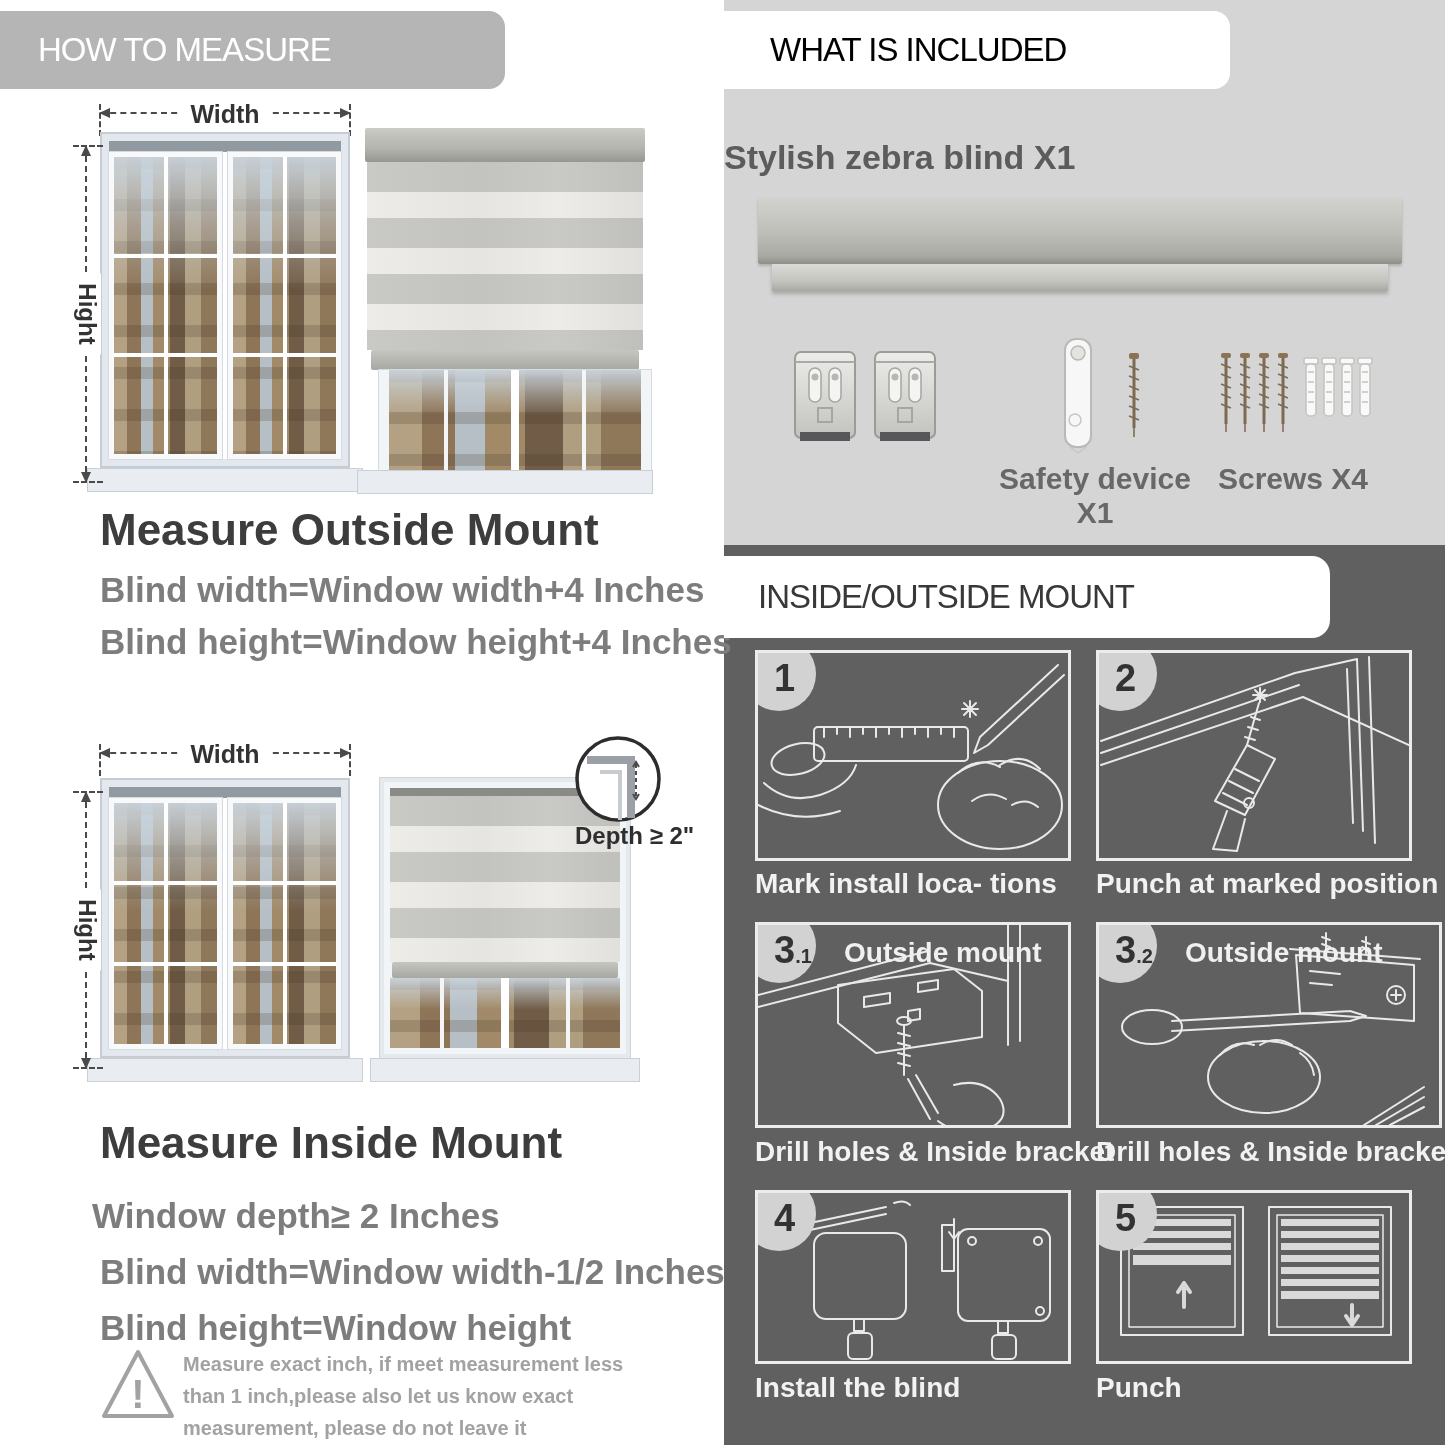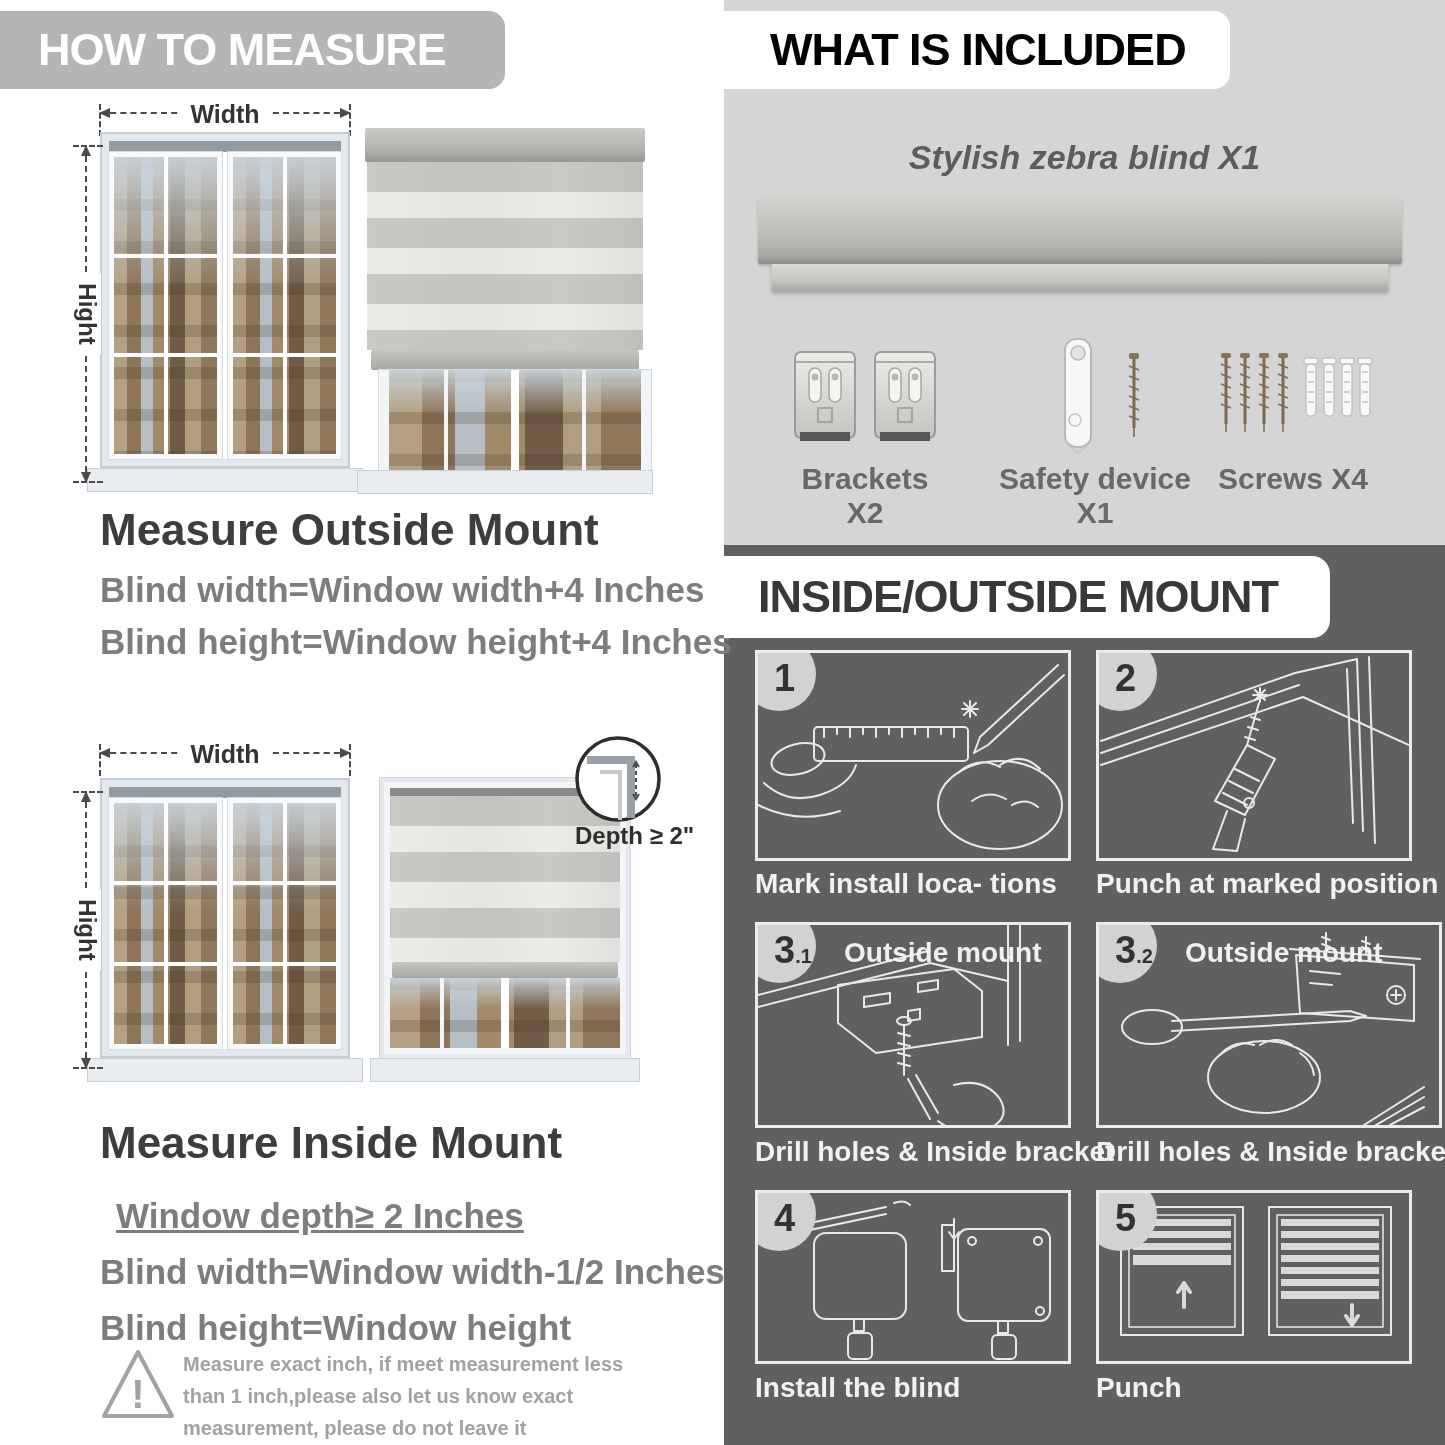--- a/index.html
+++ b/index.html
@@ -1,21 +1,21 @@
 <!DOCTYPE html>
 <html><head>
 <meta charset="utf-8">
 <style>
   html,body{margin:0;padding:0;background:#fff;}
   .canvas{position:relative;width:1445px;height:1445px;background:#fff;overflow:hidden;
           font-family:"Liberation Sans",sans-serif;}
   .abs{position:absolute;}
 
   
-  .hdr{position:absolute;height:78px;line-height:78px;font-size:45px;font-weight:bold;
+  .hdr{position:absolute;height:78px;line-height:78px;font-size:33px;font-weight:normal;
        letter-spacing:-1px;white-space:nowrap;}
   .hdr-gray{left:0;top:11px;width:505px;background:#b5b5b5;color:#ffffff;
             border-radius:0 16px 16px 0;padding-left:38px;box-sizing:border-box;}
   .hdr-included{left:724px;top:11px;width:506px;background:#ffffff;color:#000000;
             border-radius:0 16px 16px 0;padding-left:46px;box-sizing:border-box;}
   .hdr-mount{left:724px;top:556px;width:606px;height:82px;line-height:82px;background:#ffffff;
             color:#383838;border-radius:0 18px 18px 0;padding-left:34px;box-sizing:border-box;}
 
   
   .panel-light{left:724px;top:0;width:721px;height:545px;background:#d5d5d5;}
@@ -66,22 +66,22 @@
 
   
   .cassette{background:linear-gradient(180deg,#cbcbc6,#b4b4af 60%,#99date 90%,#97968f);
             background:linear-gradient(180deg,#cbcbc6,#b4b4af 60%,#97968f);border-radius:2px;}
   .stripes{background:repeating-linear-gradient(180deg,#c9cac5 0px,#c9cac5 30px,#edece8 30px,#edece8 56px),
            linear-gradient(90deg, rgba(255,255,255,.18), rgba(0,0,0,.03) 40%, rgba(255,255,255,.14) 70%, rgba(0,0,0,.05));
            background-blend-mode:multiply;}
   .rail{background:linear-gradient(180deg,#c6c6c1,#a8a8a2);border-radius:2px;}
 
   
-  .prod-title{position:absolute;left:724px;top:138px;width:721px;text-align:center;
-              font-size:34px;font-weight:bold;color:#5c5c5c;font-style:italic;}
+  .prod-title{position:absolute;left:724px;top:138px;width:721px;
+              font-size:34px;font-weight:bold;color:#5c5c5c;}
   .headrail{position:absolute;left:758px;top:198px;width:644px;height:66px;border-radius:2px;
       background:linear-gradient(180deg,#d2d2ce,#bdbdb8 55%,#a9a9a3 88%,#8f8f89),
                  repeating-linear-gradient(90deg, rgba(255,255,255,.10) 0 3px, rgba(0,0,0,.04) 3px 6px);
       background-blend-mode:normal,overlay;box-shadow:0 2px 3px rgba(0,0,0,.18);}
   .headrail2{position:absolute;left:772px;top:264px;width:616px;height:27px;
       background:linear-gradient(180deg,#dadad6,#c3c3be 65%,#a8a8a2);box-shadow:0 3px 4px rgba(0,0,0,.22);}
   .comp-label{position:absolute;top:462px;font-size:30px;font-weight:bold;color:#686868;text-align:center;}
 
   
   .step{position:absolute;border:3px solid #ececec;overflow:hidden;}
@@ -200,21 +200,21 @@
   <svg class="mag" width="90" height="90" viewBox="0 0 90 90">
     <circle cx="45" cy="45" r="41" fill="#ffffff" stroke="#2d2d2d" stroke-width="3.5"></circle>
     <path d="M14,26 H58 V84" fill="none" stroke="#9aa0a6" stroke-width="8"></path>
     <path d="M27,38 H47 V86" fill="none" stroke="#c6cbd0" stroke-width="4"></path>
     <path d="M63,30 V64" fill="none" stroke="#4a4a4a" stroke-width="2" stroke-dasharray="4 3"></path>
     <path d="M60,33 l3,-5 3,5 M60,60 l3,5 3,-5" fill="none" stroke="#4a4a4a" stroke-width="2"></path>
   </svg>
   <div class="depth-lbl">Depth ≥ 2"</div>
 
   <div class="h2" style="left:100px;top:1118px;">Measure Inside Mount</div>
-  <div class="formula" style="left:116px;top:1196px;text-decoration:underline;">Window depth≥ 2 Inches</div>
+  <div class="formula" style="left:92px;top:1196px;">Window depth≥ 2 Inches</div>
   <div class="formula" style="left:100px;top:1252px;">Blind width=Window width-1/2 Inches</div>
   <div class="formula" style="left:100px;top:1308px;">Blind height=Window height</div>
 
   <svg class="warn-tri" width="76" height="78" viewBox="0 0 76 78">
     <path d="M38,6 L72,70 L4,70 Z" fill="none" stroke="#a2a2a2" stroke-width="4" stroke-linejoin="round"></path>
     <text x="38" y="62" text-anchor="middle" font-family="Liberation Sans, sans-serif" font-size="40" font-weight="bold" fill="#a2a2a2">!</text>
   </svg>
   <div class="warn-text" style="left:183px;top:1348px;">
     <div>Measure exact inch, if meet measurement less</div>
     <div>than 1 inch,please also let us know exact</div>
@@ -307,21 +307,20 @@
           <path d="M2,14 h6 M2,24 h6 M2,34 h6 M2,44 h6" fill="none"></path>
         </g>
       <g transform="translate(142,6)">
           <rect x="-2" y="0" width="14" height="6" rx="2"></rect>
           <rect x="0" y="6" width="10" height="52" rx="4"></rect>
           <path d="M2,14 h6 M2,24 h6 M2,34 h6 M2,44 h6" fill="none"></path>
         </g>
     </g>
   </svg>
 
-  <div class="comp-label" style="left:780px;width:170px;">Brackets X2</div>
   <div class="comp-label" style="left:995px;width:200px;">Safety device X1</div>
   <div class="comp-label" style="left:1208px;width:170px;">Screws X4</div>
 
   <div class="hdr hdr-mount">INSIDE/OUTSIDE MOUNT</div>
 
   <div class="step" style="left:755px;top:650px;width:310px;height:205px;">
     <svg class="art" viewBox="0 0 310 205" fill="none" stroke="#e9e9e9" stroke-width="2" stroke-linecap="round" stroke-linejoin="round">
       <rect x="56" y="74" width="154" height="34" rx="4"></rect>
       <path d="M66,74 v10 M79,74 v7 M92,74 v10 M105,74 v7 M118,74 v10 M131,74 v7 M144,74 v10 M157,74 v7 M170,74 v10 M183,74 v7 M196,74 v10"></path>
       <path d="M204,56 h16 M212,48 v16 M206,50 l12,12 M218,50 l-12,12"></path>

